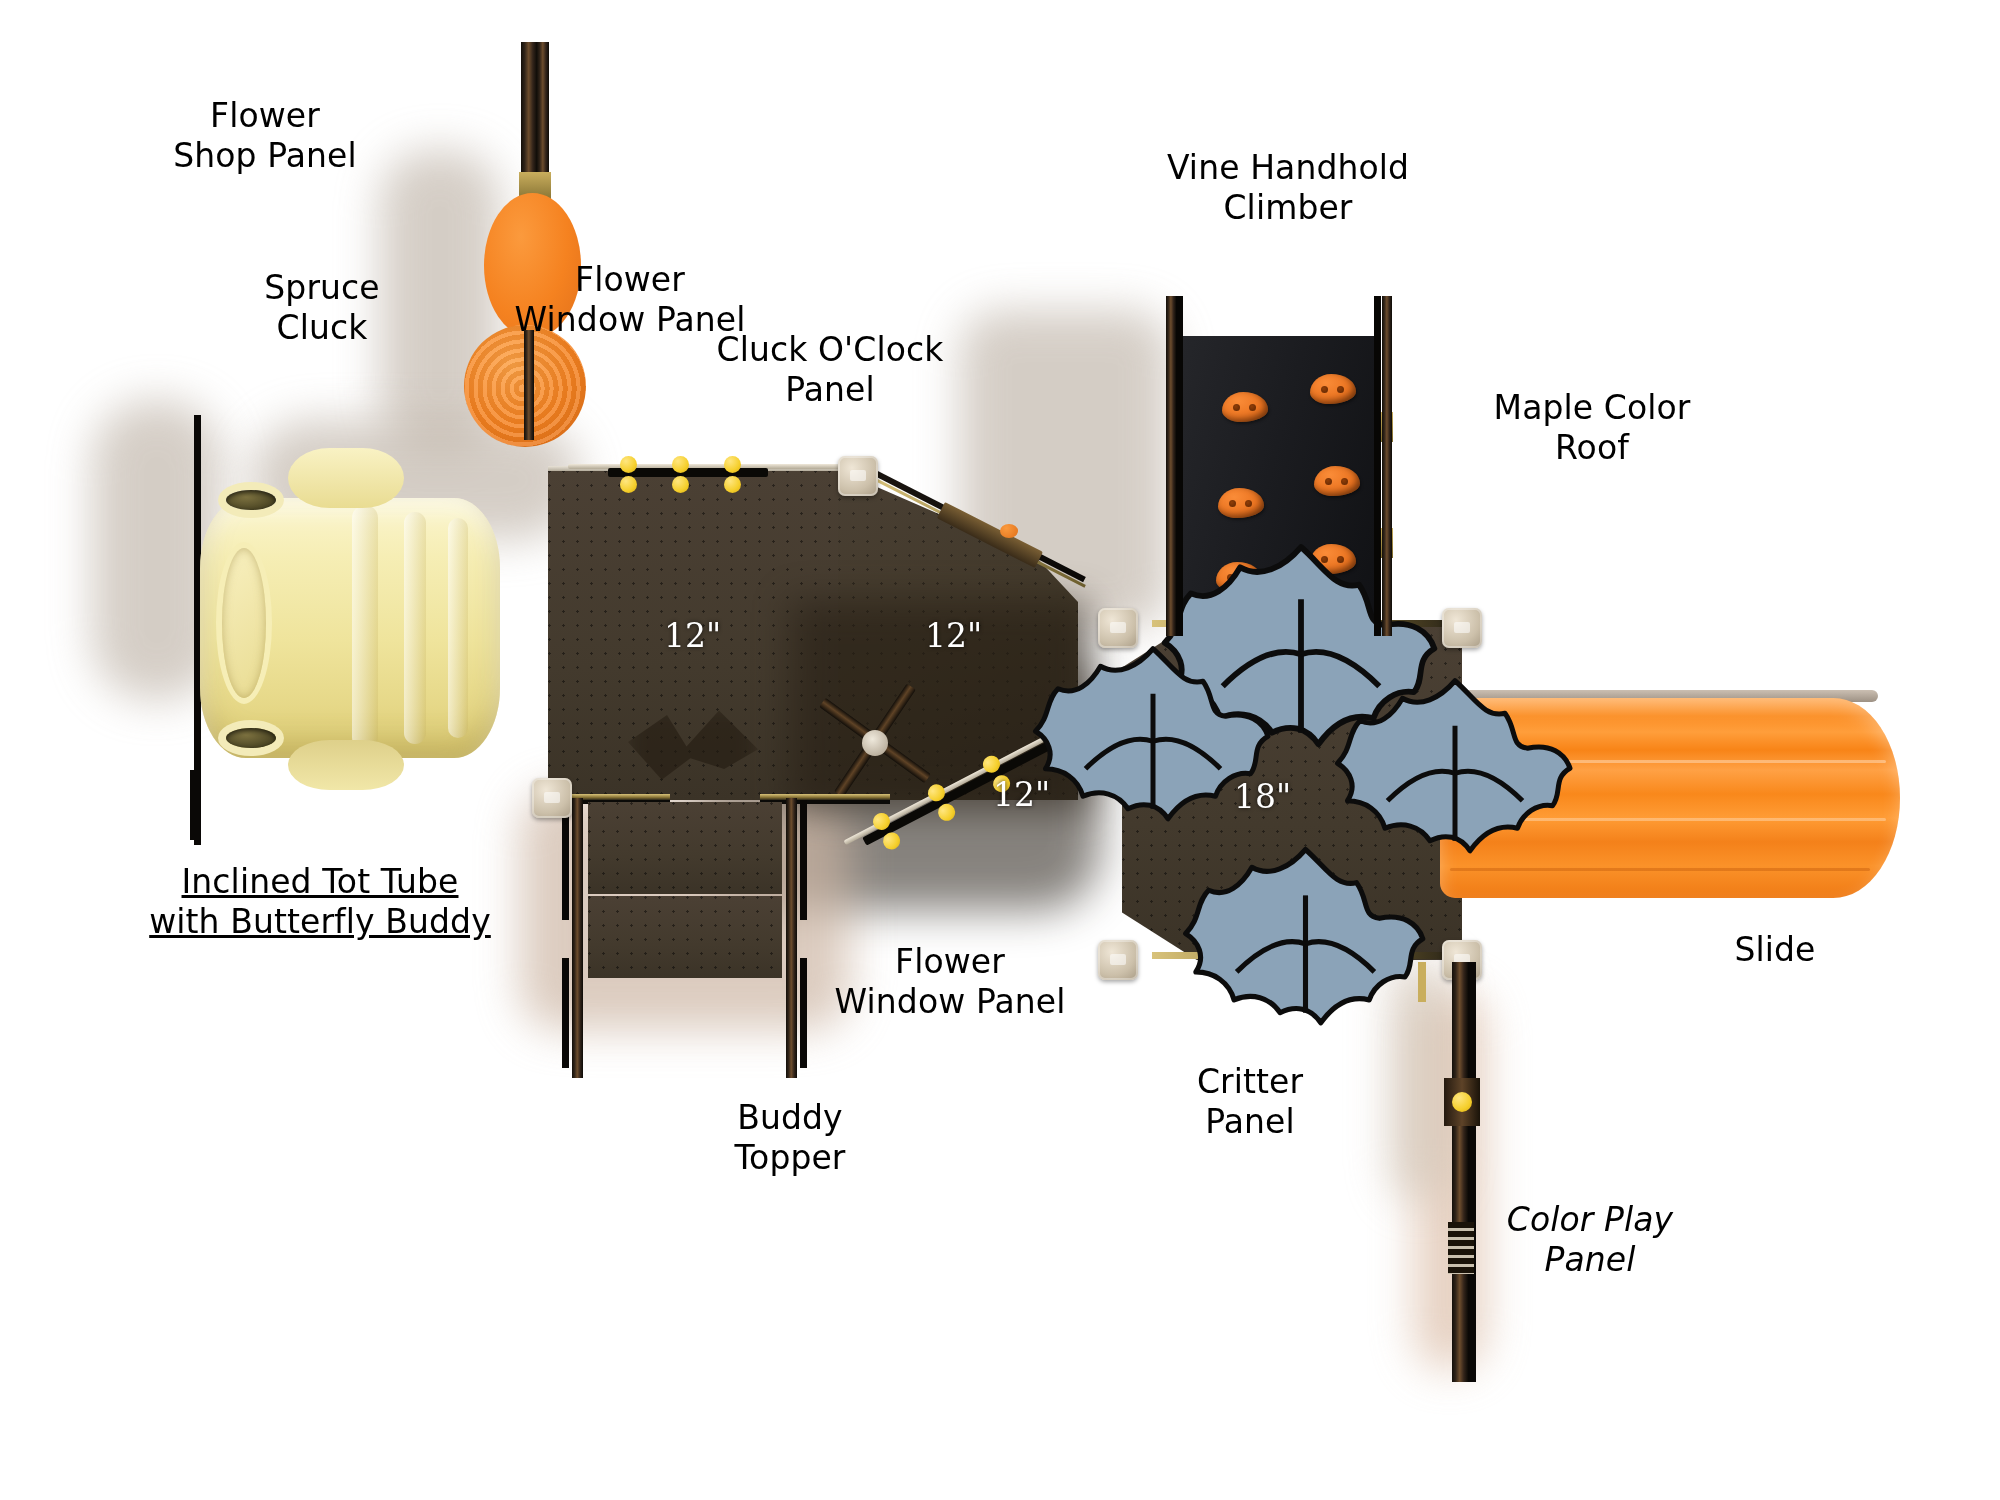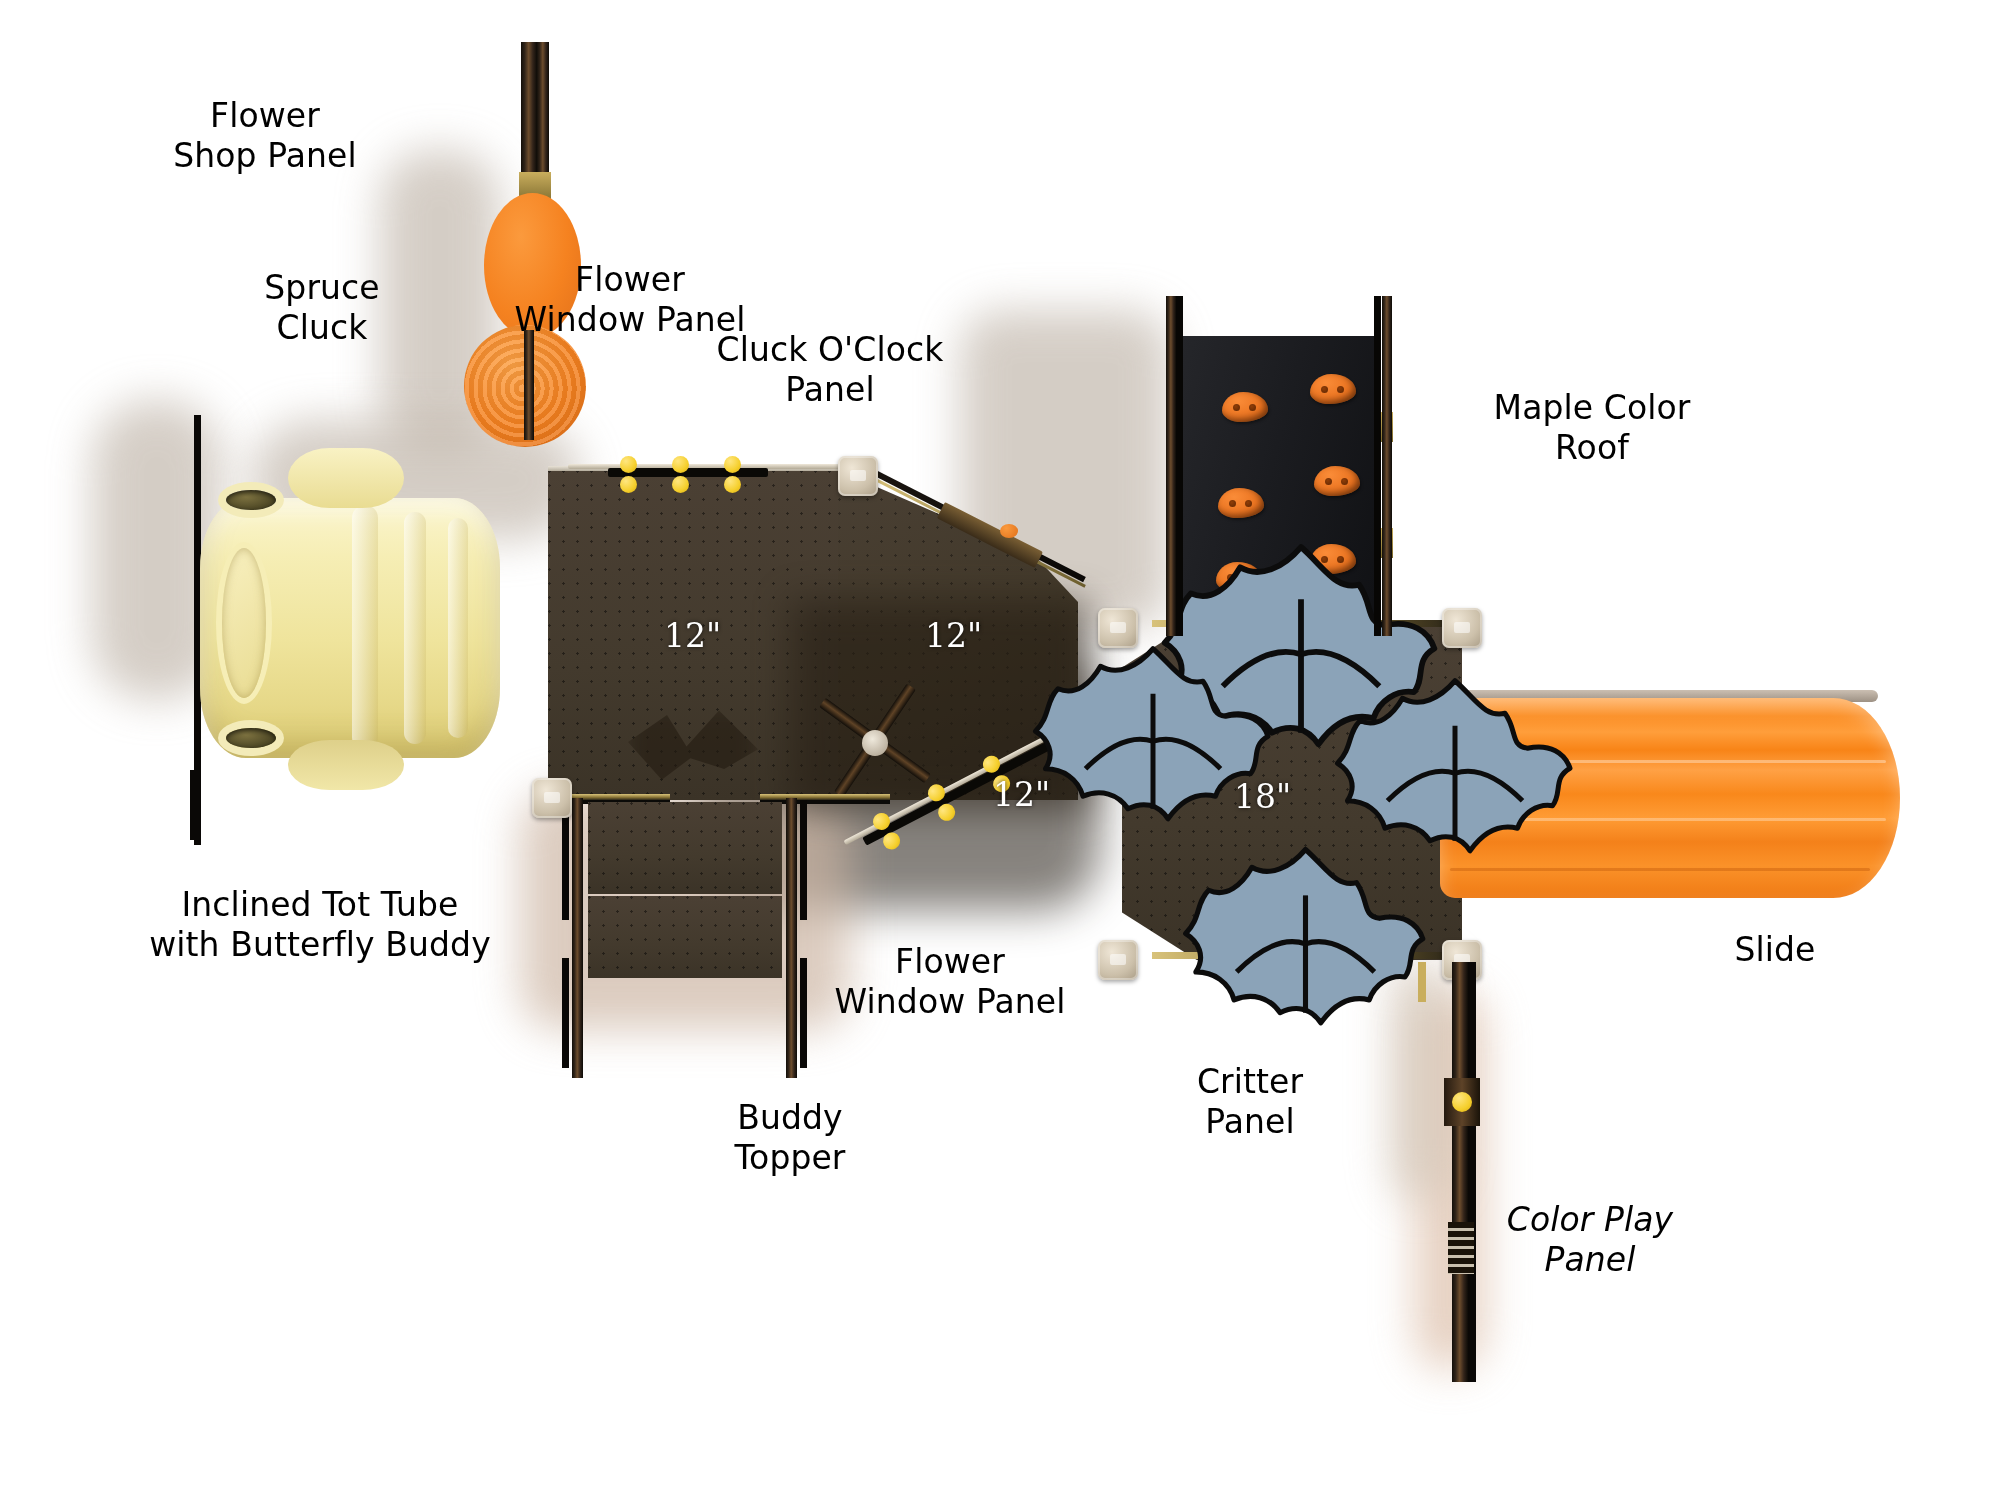--- a/index.html
+++ b/index.html
@@ -413,25 +413,27 @@
 
   <div class="label" style="left:222px; top:268px; width:200px;">Spruce
 Cluck</div>
 
   <div class="label" style="left:480px; top:260px; width:300px;">Flower
 Window Panel</div>
 
   <div class="label" style="left:665px; top:330px; width:330px;">Cluck O'Clock
 Panel</div>
 
+  <div class="label" style="left:1128px; top:148px; width:320px;">Vine Handhold
+Climber</div>
 
   <div class="label" style="left:1462px; top:388px; width:260px;">Maple Color
 Roof</div>
 
-  <div class="label" style="left:110px; top:885px; width:420px;">Inclined Tot Tube
+  <div class="label" style="left:110px; top:862px; width:420px;text-decoration:underline;">Inclined Tot Tube
 with Butterfly Buddy</div>
 
   <div class="label" style="left:800px; top:942px; width:300px;">Flower
 Window Panel</div>
 
   <div class="label" style="left:660px; top:1098px; width:260px;">Buddy
 Topper</div>
 
   <div class="label" style="left:1130px; top:1062px; width:240px;">Critter
 Panel</div>

